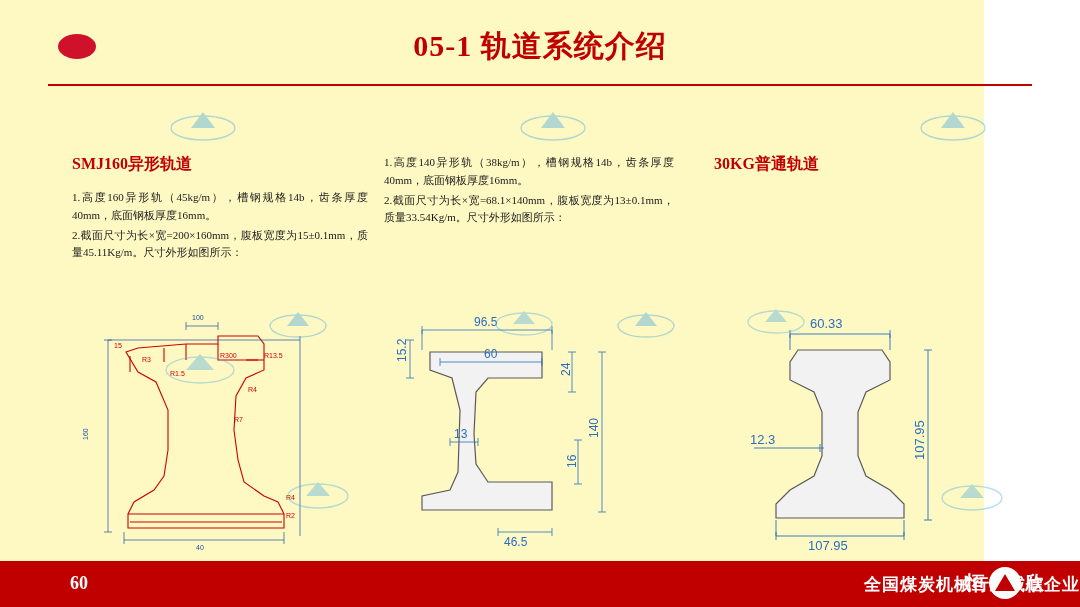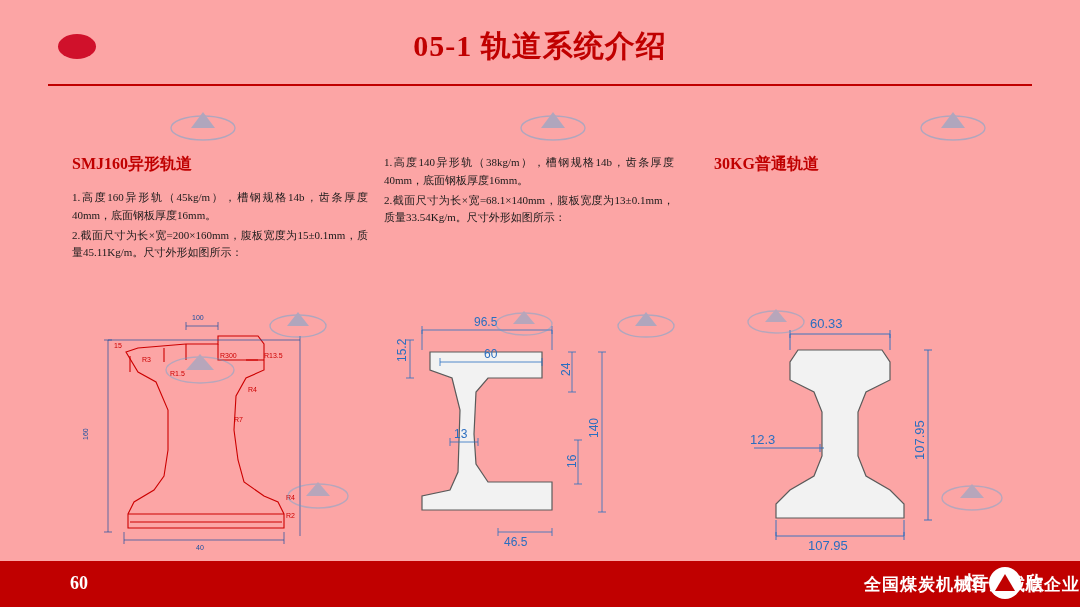--- a/index.html
+++ b/index.html
@@ -4,22 +4,22 @@
 <style>
   * { box-sizing: border-box; margin: 0; padding: 0; }
   html, body {
     width: 1080px; height: 607px;
     background: #ffffff;
     font-family: "Liberation Sans", sans-serif;
     overflow: hidden;
   }
   .slide {
     position: relative;
-    width: 1080px; height: 607px;
-    background: #fca5a5;
+    width: 984px; height: 607px;
+    background: #fef9c3;
   }
 
   
   .header {
     position: absolute;
     left: 0; top: 0;
     width: 1080px; height: 88px;
   }
   .header-dot {
     position: absolute;

